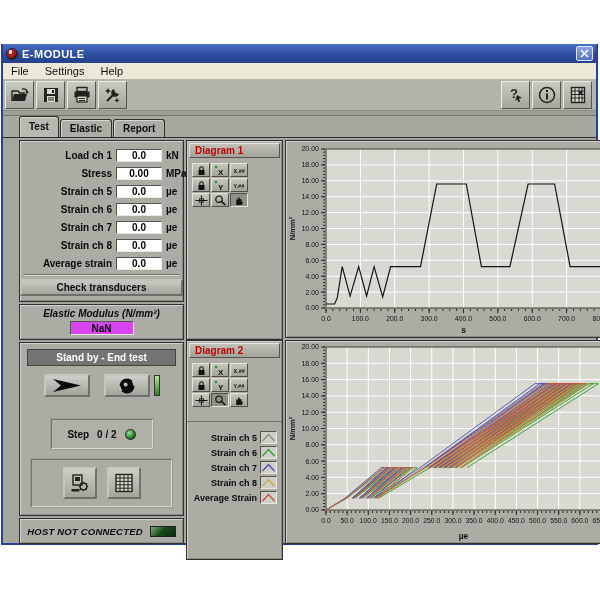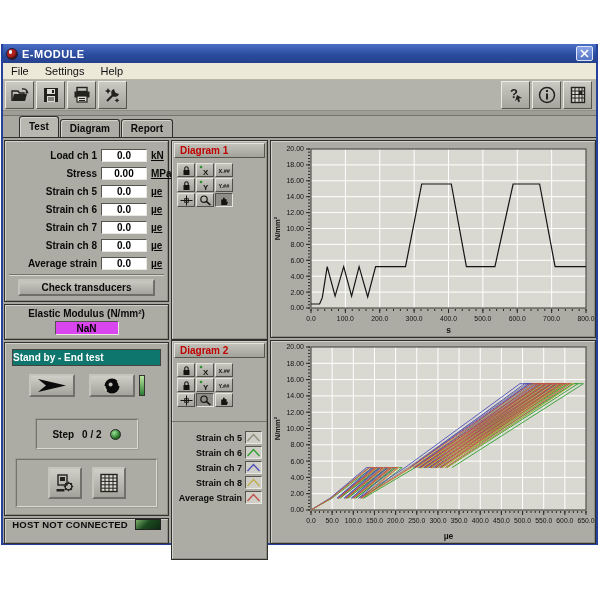--- a/index.html
+++ b/index.html
@@ -38,66 +38,66 @@
   
   .tabstrip { height:21px; flex:0 0 21px; background:#a8a8a0; display:flex; align-items:flex-end; padding-left:16px; }
   .tab { height:18px; margin:0 1px 0 0; background:#adada5; border:1px solid #30302a; border-bottom:none;
          border-radius:3px 3px 0 0; padding:0 9px; font-size:10px; font-weight:bold; color:#0a0a0a;
          line-height:17px; box-shadow:inset 1px 1px 0 #d6d6ce; }
   .tab.active { height:21px; line-height:20px; background:#b8b8b0; }
 
   
   .main { position:relative; flex:1; background:#a6a69e; border-top:1px solid #30302a; }
   .panel { position:absolute; background:#acaca4; border:1px solid #30302c;
-           box-shadow:inset 1px 1px 0 rgba(255,255,255,.45), inset -1px -1px 0 rgba(0,0,0,.18); }
+           box-shadow:inset 1px 1px 0 rgba(255,255,255,.45), inset -1px -1px 0 rgba(0,0,0,.18);margin-left:15px; }
 
   
   .p-fields { left:1px; top:2px; width:165px; height:162px; }
   .rows { padding-top:5px; }
   .rrow { display:grid; grid-template-columns:92px 46px 1fr; height:18px; align-items:center; column-gap:4px; }
   .rlabel { font-size:10px; font-weight:bold; text-align:right; color:#0a0a0a; white-space:nowrap; }
   .rvalue { height:13px; background:#fff; border:1px solid; border-color:#54544e #e9e9e2 #e9e9e2 #54544e;
             font-size:10px; font-weight:bold; text-align:center; line-height:11px; color:#000; }
-  .runit { font-size:10px; font-weight:bold; color:#0a0a0a;text-decoration:underline; }
+  .runit { font-size:10px; font-weight:bold; color:#0a0a0a; }
   .groove { height:2px; margin:2px 4px 3px 4px; border-top:1px solid #74746c; border-bottom:1px solid #d9d9d1; }
-  .check-btn { display:block; margin:0 auto; width:137px; height:17px; font-family:inherit;
+  .check-btn { display:block; margin:0 auto; width:163px; height:17px; font-family:inherit;
                font-size:10px; font-weight:bold; color:#0a0a0a;
                background:linear-gradient(#c9c9c1,#a4a49c); border:2px outset #c3c3bb; }
 
   
   .p-elastic { left:1px; top:166px; width:165px; height:36px; text-align:center; }
-  .elabel { font-size:10px; font-weight:bold; margin-top:3px; color:#0a0a0a; }
+  .elabel { font-size:10px; font-weight:bold; margin-top:3px; color:#0a0a0a;font-style:italic; }
   .evalue { width:64px; height:14px; margin:2px auto 0; background:#d946ef;
             border:1px solid; border-color:#54544e #e9e9e2 #e9e9e2 #54544e;
             font-size:10px; font-weight:bold; line-height:13px; color:#000; }
 
   
   .p-control { left:1px; top:204px; width:165px; height:174px; }
-  .statusbox { margin:6px 7px 0; height:17px; background:#0f766e; border:1px solid #44443e;
-               color:#fff; font-size:10px; font-weight:bold; text-align:left; line-height:16px; }
+  .statusbox { margin:6px 7px 0; height:17px; background:#737373; border:1px solid #44443e;
+               color:#fff; font-size:10px; font-weight:bold; text-align:center; line-height:16px; }
   .ctl-row { display:flex; align-items:center; margin:8px 0 0 24px; }
   .bigbtn { width:46px; height:23px; background:linear-gradient(#cfcfc7,#a3a39b); border:2px outset #c5c5bd;
             display:flex; align-items:center; justify-content:center; }
   .bigbtn + .bigbtn { margin-left:14px; }
   .vbar { width:6px; height:21px; margin-left:4px; background:linear-gradient(#b9e6a0,#2e7d32);
           border:1px solid #333; }
   .stepbox { margin:22px auto 0; width:102px; height:30px; background:#b0b0a8;
              border:1px solid; border-color:#74746c #d9d9d1 #d9d9d1 #74746c;
              box-shadow:0 0 0 1px #9c9c94; display:flex; align-items:center; justify-content:center; gap:8px; }
   .steptext { font-size:10px; font-weight:bold; color:#0a0a0a; }
   .led { width:11px; height:11px; border-radius:50%; border:1px solid #222;
          background:radial-gradient(circle at 35% 32%, #97e397, #1d6b1d 70%); }
   .toolsbox { margin:10px auto 0; width:141px; height:48px; background:#acaca4;
               border:1px solid; border-color:#74746c #d9d9d1 #d9d9d1 #74746c;
               box-shadow:0 0 0 1px #9c9c94; display:flex; align-items:center; justify-content:center; gap:10px; }
   .sqbtn { width:34px; height:32px; background:linear-gradient(#cfcfc7,#a3a39b); border:2px outset #c5c5bd;
            display:flex; align-items:center; justify-content:center; }
 
   
-  .p-host { left:1px; top:380px; width:165px; height:26px; display:flex; align-items:flex-start; justify-content:center; gap:7px; }
+  .p-host { left:1px; top:380px; width:165px; height:26px; display:flex; align-items:center; justify-content:center; gap:7px;font-style:italic; }
   .hostlabel { font-size:9.5px; font-weight:bold; color:#0a0a0a; letter-spacing:.2px; }
   .hostled { width:26px; height:11px; border:1px solid #222;
              background:linear-gradient(135deg,#7cb06c 0%,#1c4a20 45%,#0d2a10 100%); }
 
   
   .p-d1 { left:168px; top:2px; width:97px; height:200px; }
   .p-d2 { left:168px; top:202px; width:97px; height:220px; }
   .dheader { margin:2px; height:15px; background:linear-gradient(#c2c2ba,#a2a29a);
              border:1px solid; border-color:#e5e5de #55554e #55554e #e5e5de;
              font-size:10px; font-weight:bold; color:#c00000; padding-left:5px; line-height:14px; }
@@ -200,21 +200,21 @@
           <rect x="11" y="6" width="3" height="3.5" fill="#23231d"></rect>
         </svg>
       </span>
     </div>
 
     <div class="substrip"></div>
 
     <div class="tabstrip">
 
     <div class="tab active"><span>Test</span></div>
-        <div class="tab"><span>Diagram</span></div>
+        <div class="tab"><span>Elastic</span></div>
         <div class="tab"><span>Report</span></div>
       </div>
 
     <div class="main">
 
       <div class="panel p-fields">
         <div class="rows">
 
         <div class="rrow">
               <span class="rlabel">Load ch 1</span>

